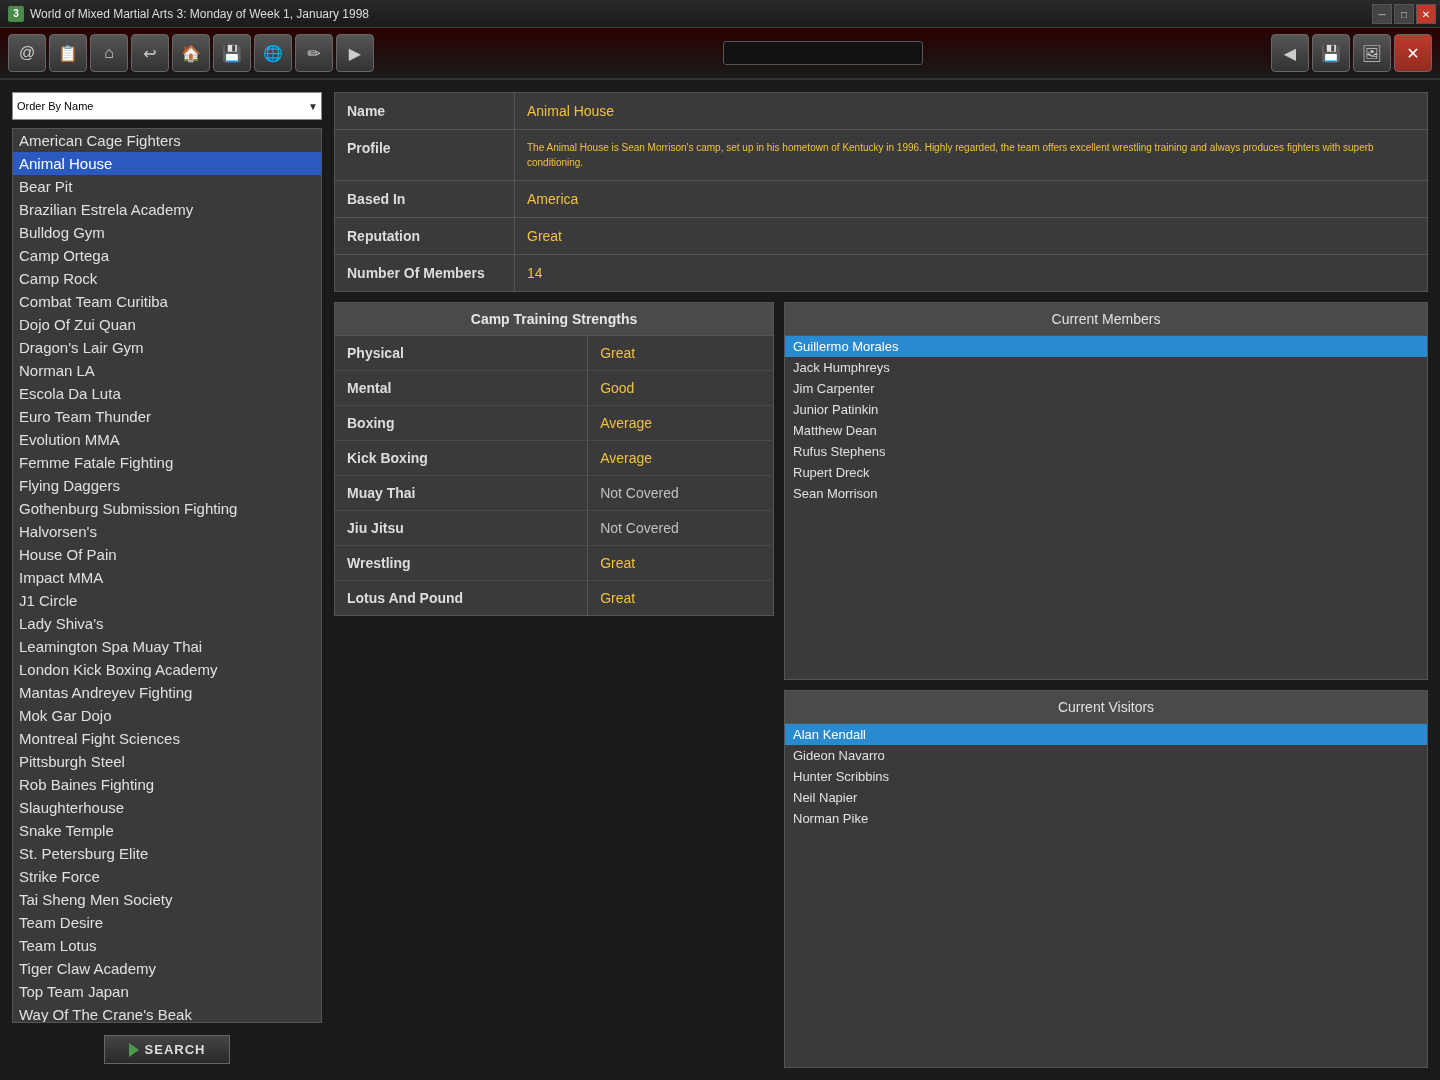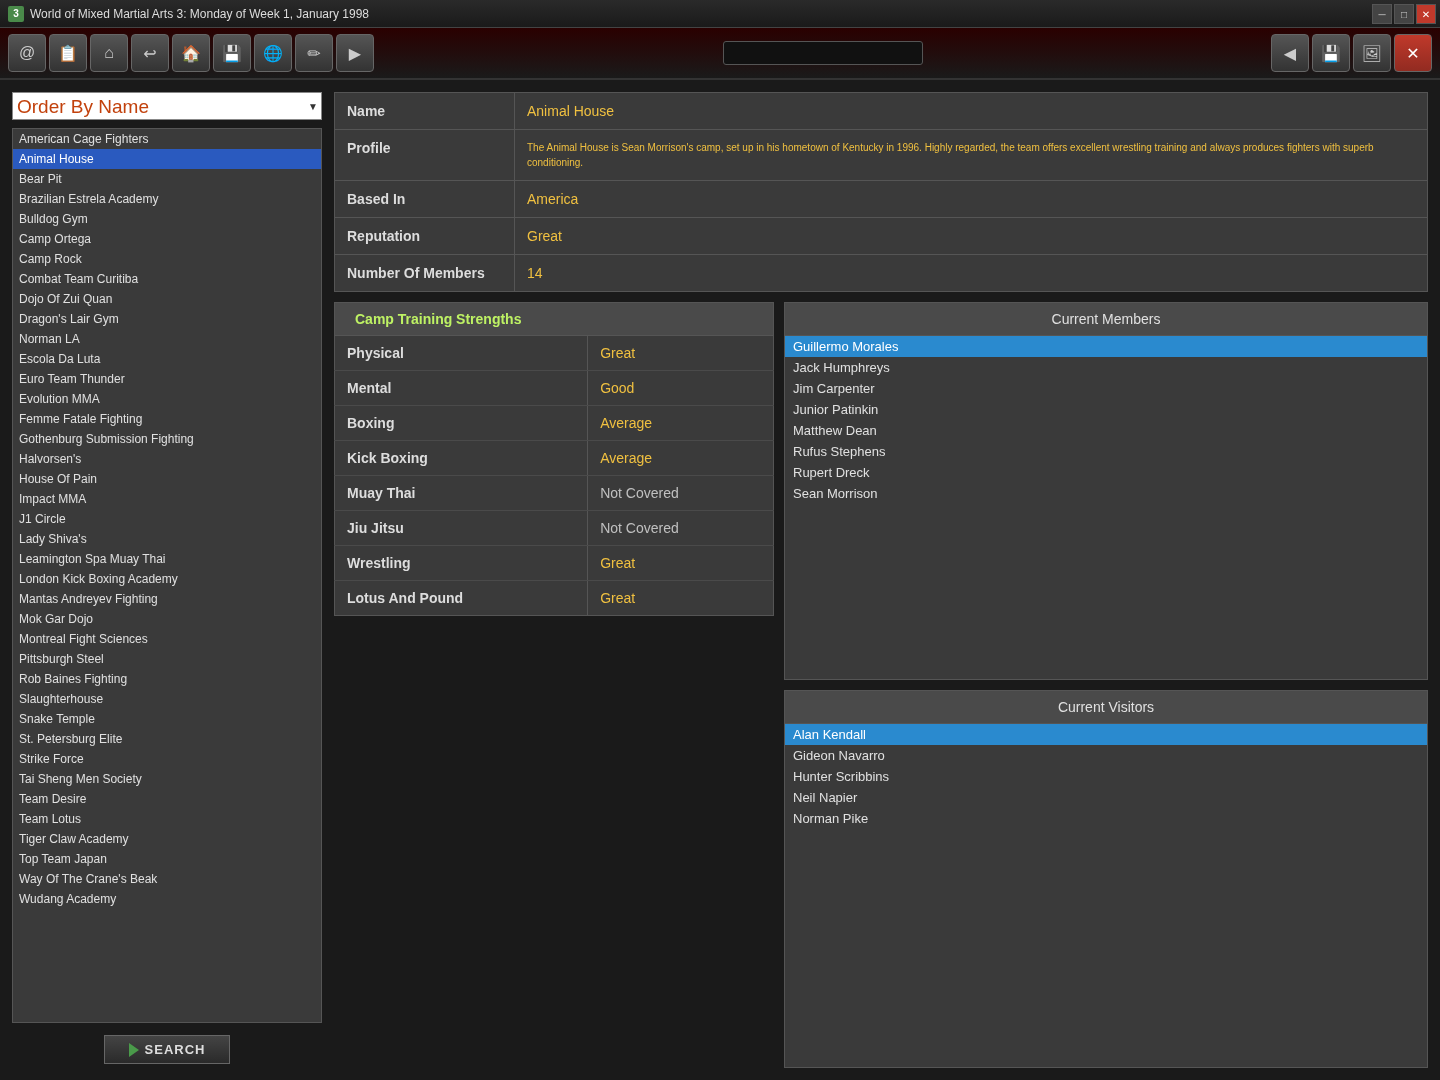--- a/index.html
+++ b/index.html
@@ -115,22 +115,22 @@
     }
 
     .dropdown-container {
       position: relative;
     }
     .dropdown-select {
       width: 100%;
       height: 28px;
       background: white;
       border: 1px solid #888;
-      color: #c2410c;
-      font-size: 19px;
+      color: #000000;
+      font-size: 11px;
       padding: 0 4px;
       cursor: pointer;
       appearance: none;
     }
     .dropdown-arrow {
       position: absolute;
       right: 4px;
       top: 50%;
       transform: translateY(-50%);
       color: #333;
@@ -145,21 +145,21 @@
       border: 1px solid #555;
     }
     #camp-list::-webkit-scrollbar { width: 12px; }
     #camp-list::-webkit-scrollbar-track { background: #333; }
     #camp-list::-webkit-scrollbar-thumb { background: #666; border: 1px solid #444; }
 
     .camp-item {
       padding: 3px 6px;
       color: #e0e0e0;
       cursor: pointer;
-      font-size: 12px;
+      font-size: 15px;
       white-space: nowrap;
     }
     .camp-item.selected { background: #2a5abf; color: white; }
 
     .search-btn-container {
       display: flex;
       justify-content: center;
       padding: 4px 0;
     }
     .search-btn {
@@ -234,23 +234,23 @@
       min-width: 440px;
     }
     .section-table {
       width: 100%;
       border-collapse: collapse;
       background: #3a3a3a;
       border: 1px solid #555;
     }
     .section-table th {
       background: #4a4a4a;
-      color: #bef264;
-      padding: 8px 20px;
-      text-align: left;
+      color: #e5e5e5;
+      padding: 8px 8px;
+      text-align: center;
       font-size: 14px;
       border-bottom: 1px solid #555;
     }
     .section-table td {
       padding: 9px 12px;
       border-bottom: 1px solid #4a4a4a;
       font-size: 14px;
     }
     .section-table tr:last-child td { border-bottom: none; }
     .section-table .row-label {
@@ -352,20 +352,21 @@
         <div class="camp-item">Camp Ortega</div>
         <div class="camp-item">Camp Rock</div>
         <div class="camp-item">Combat Team Curitiba</div>
         <div class="camp-item">Dojo Of Zui Quan</div>
         <div class="camp-item">Dragon's Lair Gym</div>
         <div class="camp-item">Norman LA</div>
         <div class="camp-item">Escola Da Luta</div>
         <div class="camp-item">Euro Team Thunder</div>
         <div class="camp-item">Evolution MMA</div>
         <div class="camp-item">Femme Fatale Fighting</div>
+        <div class="camp-item">Flying Daggers</div>
         <div class="camp-item">Gothenburg Submission Fighting</div>
         <div class="camp-item">Halvorsen's</div>
         <div class="camp-item">House Of Pain</div>
         <div class="camp-item">Impact MMA</div>
         <div class="camp-item">J1 Circle</div>
         <div class="camp-item">Lady Shiva's</div>
         <div class="camp-item">Leamington Spa Muay Thai</div>
         <div class="camp-item">London Kick Boxing Academy</div>
         <div class="camp-item">Mantas Andreyev Fighting</div>
         <div class="camp-item">Mok Gar Dojo</div>

